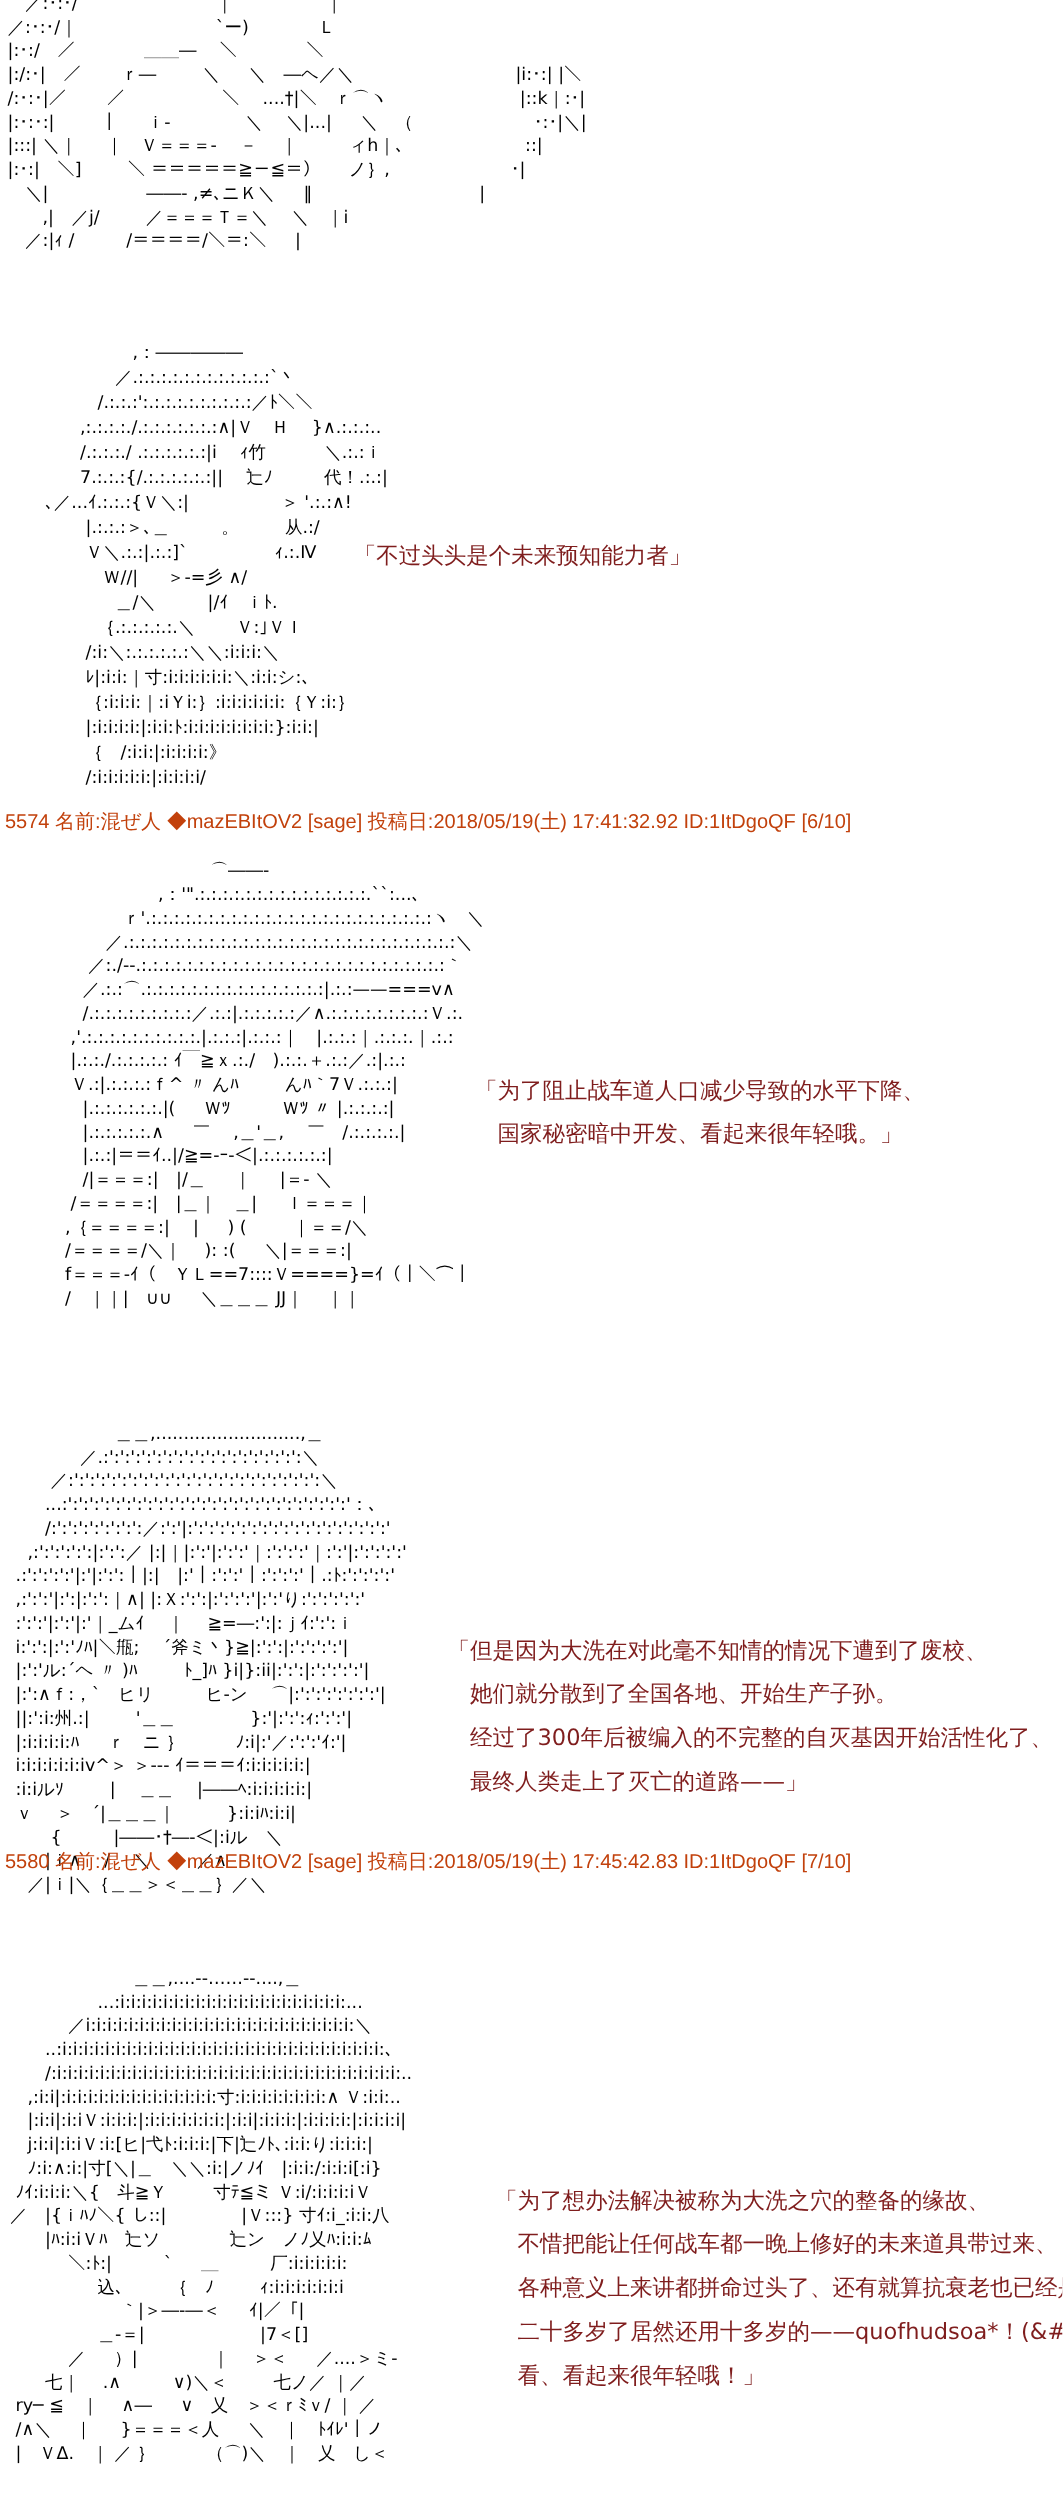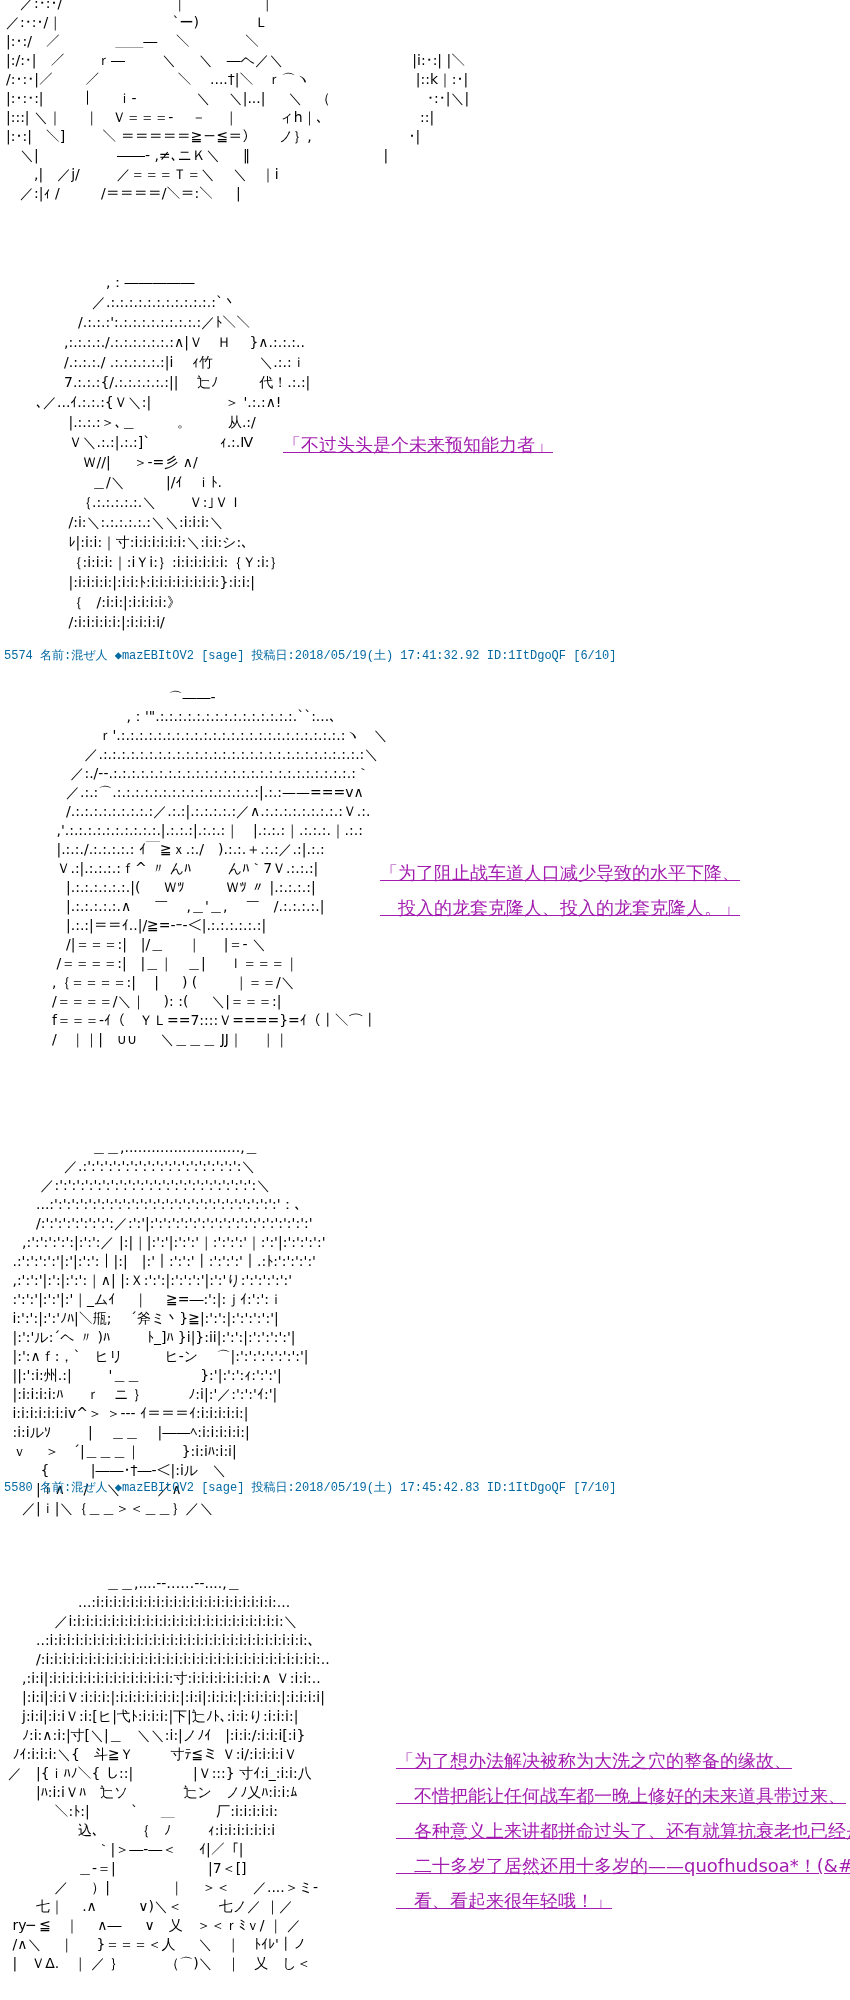--- a/index.html
+++ b/index.html
@@ -17,32 +17,31 @@
     margin: 0;
     white-space: pre;
     font-family: "DejaVu Sans", sans-serif;
     font-size: 14px;
     line-height: 19px;
     color: #000000;
   }
   .post-header {
     position: absolute;
     white-space: pre;
-    font-size: 12px;
-    color: #0369a1;
-    font-family: Liberation Mono, monospace;
+    font-size: 16px;
+    color: #c2410c;
+    font-family: Liberation Sans, sans-serif;
   }
   .dialogue {
     position: absolute;
     white-space: pre;
     font-size: 18px;
     line-height: 35px;
-    color: #a21caf;
+    color: #7f1d1d;
     font-family: "DejaVu Sans", sans-serif;
-    text-decoration: underline;
   }
   #aa-top      { left: 6px;   top: -6px;  }
   #aa-fig2     { left: 22px;  top: 272px; line-height: 20px; }
   #header-1    { left: 4px;   top: 647px; }
   #aa-fig3     { left: 52px;  top: 688px; }
   #dialogue-1  { left: 283px; top: 427px; }
   #dialogue-2  { left: 380px; top: 855px; }
   #aa-fig4     { left: 8px;   top: 1138px; }
   #dialogue-3  { left: 358px; top: 1303px; }
   #header-2    { left: 4px;   top: 1479px; }
@@ -103,21 +102,21 @@
 　|.:.:.:.:.:.∧ 　 ￣ 　,＿'＿, 　￣　/.:.:.:.:.|
 　|.:.:|＝＝ｲ..|/≧=-ｰ-＜|.:.:.:.:.:.:|
 　/|＝＝＝:|　|/＿ 　 ｜ 　 |＝‐ ＼
  /＝＝＝＝:|　|＿｜　＿| 　 ｌ＝＝＝｜
 ,｛＝＝＝＝:| 　| 　 ) ( 　 　｜＝＝/＼
 /＝＝＝＝/＼｜　 ): :( 　 ＼|＝＝＝:|
 f＝＝＝-ｲ（　ＹＬ==7::::Ｖ====}=ｲ（｜＼⌒｜
 /　｜｜|　∪∪ 　 ＼＿＿＿ JJ｜ 　｜｜</pre>
 
   <div class="dialogue" id="dialogue-2">「为了阻止战车道人口减少导致的水平下降、
-　投入的龙套克隆人、投入的龙套克隆人。」</div>
+　国家秘密暗中开发、看起来很年轻哦。」</div>
 
   <pre class="aa" id="aa-fig4">　　　　　　＿＿,..........................,＿
 　　　　／.:':':':':':':':':':':':':':':':':':':＼
 　　 ／:':':':':':':':':':':':':':':':':':':':':':':':＼
 　　...:':':':':':':':':':':':':':':':':':':':':':':':':':':'：､
 　　/:':':':':':':':':／:':'|:':':':':':':':':':':':':':':':':':':'
 　,:':':':':':|:':':／ |:|｜|:':'|:':':'｜:':':':'｜:':'|:':':':':'
  .:':':':':'|:'|:':':｜|:|　|:'｜:':':'｜:':':':'｜.:ﾄ:':':':':'
  ,:':':'|:':|:':':｜∧| |:Ｘ:':':|:':':':'|:':'り:':':':':':'
  :':':'|:':'|:'｜_ムｲ 　｜ 　≧=―:':|:ｊｲ:':':ｉ
@@ -126,20 +125,24 @@
  |:':∧ｆ:，`　ヒリ 　 　 ヒ-ン 　⌒|:':':':':':':':'|
  ||:':i:州.:| 　 　'＿＿ 　 　 　 }:'|:':':ｨ:':':'|
  |:i:i:i:i:ﾊ 　 ｒ　ニ ｝ 　 　 ﾉ:i|:'／:':':'ｲ:'|
  i:i:i:i:i:i:iv^＞ ＞--- ｲ＝＝＝ｲ:i:i:i:i:i:|
  :i:iルｿ 　 　| 　＿＿　 |――ﾍ:i:i:i:i:i:|
  ｖ　 ＞　´|＿＿＿｜ 　 　 }:i:iﾊ:i:i|
 　　 { 　 　 |――･†―-＜|:iル　＼
 　　|ｉ∧ 　/ 　＼ 　 　／∧
 　／|ｉ|＼｛＿＿＞＜＿＿｝／＼</pre>
 
+  <div class="dialogue" id="dialogue-3">「但是因为大洗在对此毫不知情的情况下遭到了废校、
+　她们就分散到了全国各地、开始生产子孙。
+　经过了300年后被编入的不完整的自灭基因开始活性化了、
+　最终人类走上了灭亡的道路——」</div>
 
   <div class="post-header" id="header-2">5580 名前:混ぜ人 ◆mazEBItOV2 [sage] 投稿日:2018/05/19(土) 17:45:42.83 ID:1ItDgoQF [7/10]</div>
 
   <pre class="aa" id="aa-fig5">　　　　　　　＿＿,....-‐……‐-....,＿
 　　　　　...:i:i:i:i:i:i:i:i:i:i:i:i:i:i:i:i:i:i:i:i:i:...
 　　　 ／i:i:i:i:i:i:i:i:i:i:i:i:i:i:i:i:i:i:i:i:i:i:i:i:i:＼
 　　..:i:i:i:i:i:i:i:i:i:i:i:i:i:i:i:i:i:i:i:i:i:i:i:i:i:i:i:i:i:i:､
 　　/:i:i:i:i:i:i:i:i:i:i:i:i:i:i:i:i:i:i:i:i:i:i:i:i:i:i:i:i:i:i:i:i:..
 　,:i:i|:i:i:i:i:i:i:i:i:i:i:i:i:i:i:寸:i:i:i:i:i:i:i:i:∧ Ｖ:i:i:..
 　|:i:i|:i:iＶ:i:i:i:|:i:i:i:i:i:i:i:|:i:i|:i:i:i:|:i:i:i:i:|:i:i:i:i|

